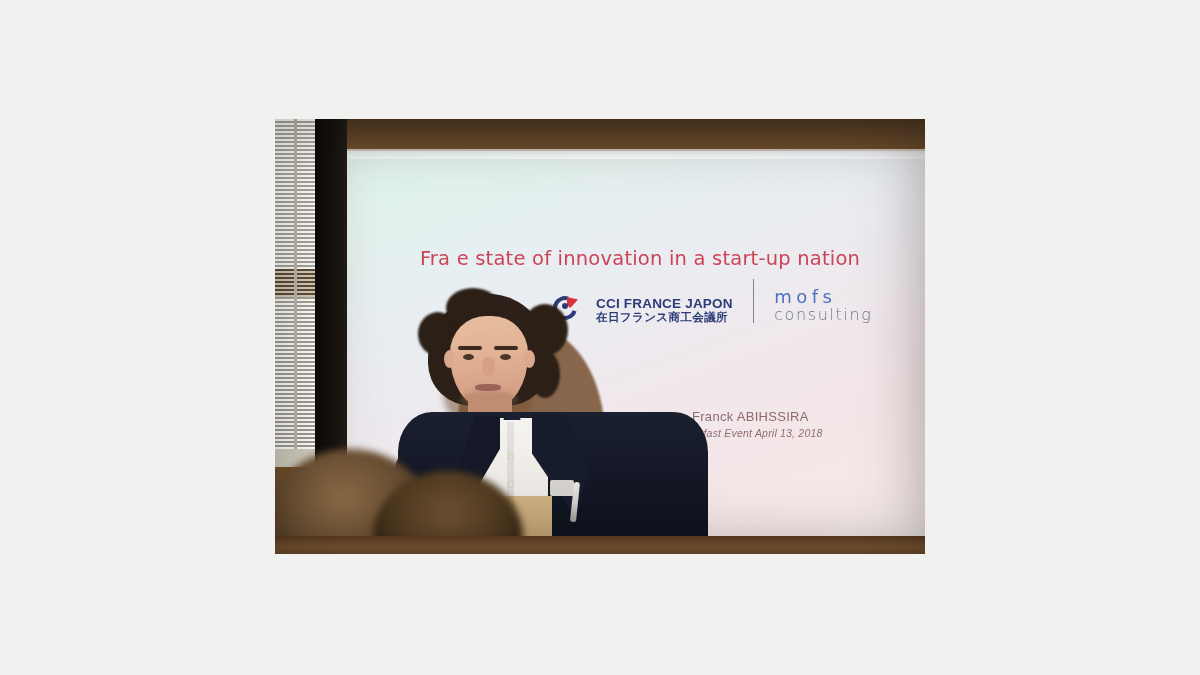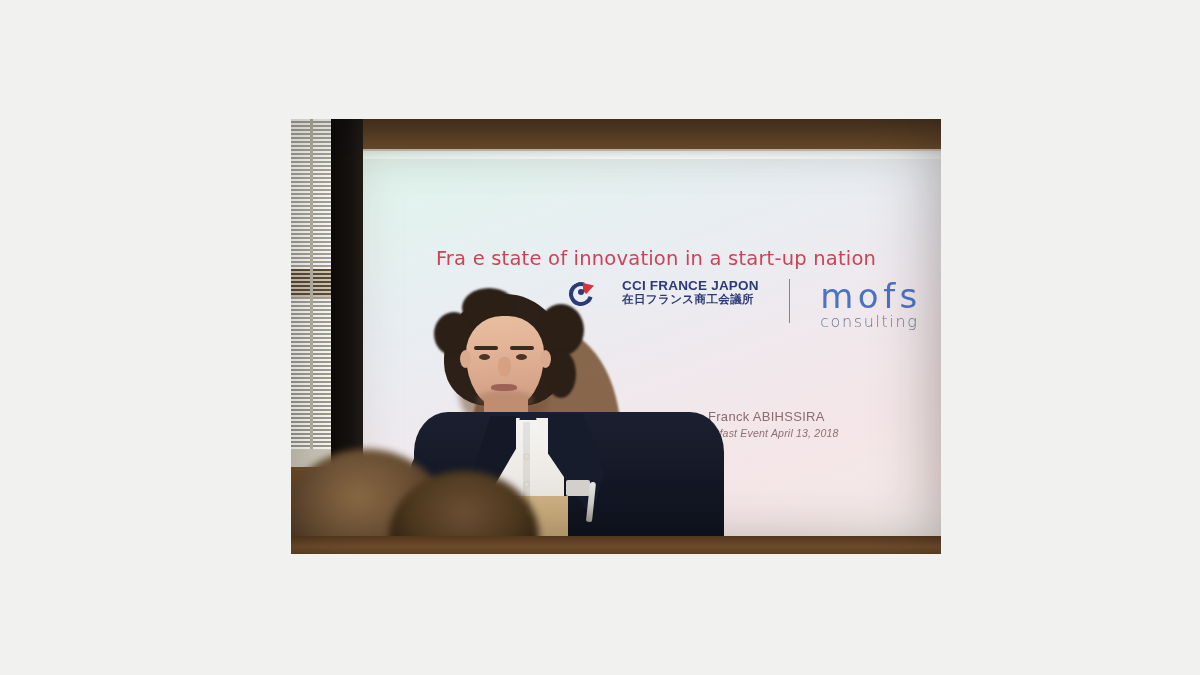--- a/index.html
+++ b/index.html
@@ -16,21 +16,20 @@
     background: #f1f1f0;
   }
 
   
   #photo {
     position: absolute;
     left: 275px; top: 119px;
     width: 650px; height: 435px;
     overflow: hidden;
     background: #14b8a6;
-    margin-left: 16px;
   }
 
   
   .wall {
     position: absolute; inset: 0;
     background: linear-gradient(180deg,#4a3420 0%, #6f4f2d 8%, #8a6336 20%, #7c5930 70%, #5d3f22 100%);
   }
 
   
   .window {
@@ -134,22 +133,22 @@
     font-weight: 400;
     letter-spacing: 0.2px;
     white-space: nowrap;
     font-family: "DejaVu Sans", sans-serif;
   }
 
   .logo-row {
     position: absolute;
     left: 205px; top: 128px;
     display: flex;
-    align-items: flex-start;
-    gap: 24px;
+    align-items: flex-end;
+    gap: 14px;
   }
   .cci-emblem {
     position: relative;
     width: 30px; height: 30px;
     flex: 0 0 auto;
   }
   .cci-emblem .ring {
     position:absolute; left:1px; top:3px; width:24px; height:24px;
     border: 4.5px solid #2b3b77;
     border-radius: 50%;
@@ -172,21 +171,21 @@
   }
   .cci-line2 {
     color:#2b3b77; font-weight:700; font-size:11.5px; letter-spacing:.4px;
     font-family:"DejaVu Sans", sans-serif;
   }
   .logo-divider {
     width:1.5px; height:44px; background:#5c6a86; opacity:.8; margin:0 6px;
   }
   .mofs-text { line-height: 1; }
   .mofs-line1 {
-    color:#4b72c4; font-size:34px; font-weight:400; letter-spacing:4.5px;
+    color:#4b72c4; font-size:18px; font-weight:400; letter-spacing:4.5px;
     font-family:"DejaVu Sans", sans-serif;
   }
   .mofs-line2 {
     color:#6d7a8c; font-size:16px; font-weight:300; letter-spacing:1.6px;
     margin-top:1px;
     font-family:"DejaVu Sans", sans-serif;
   }
 
   .speaker-block {
     position:absolute; left: 345px; top: 258px; text-align:left;

